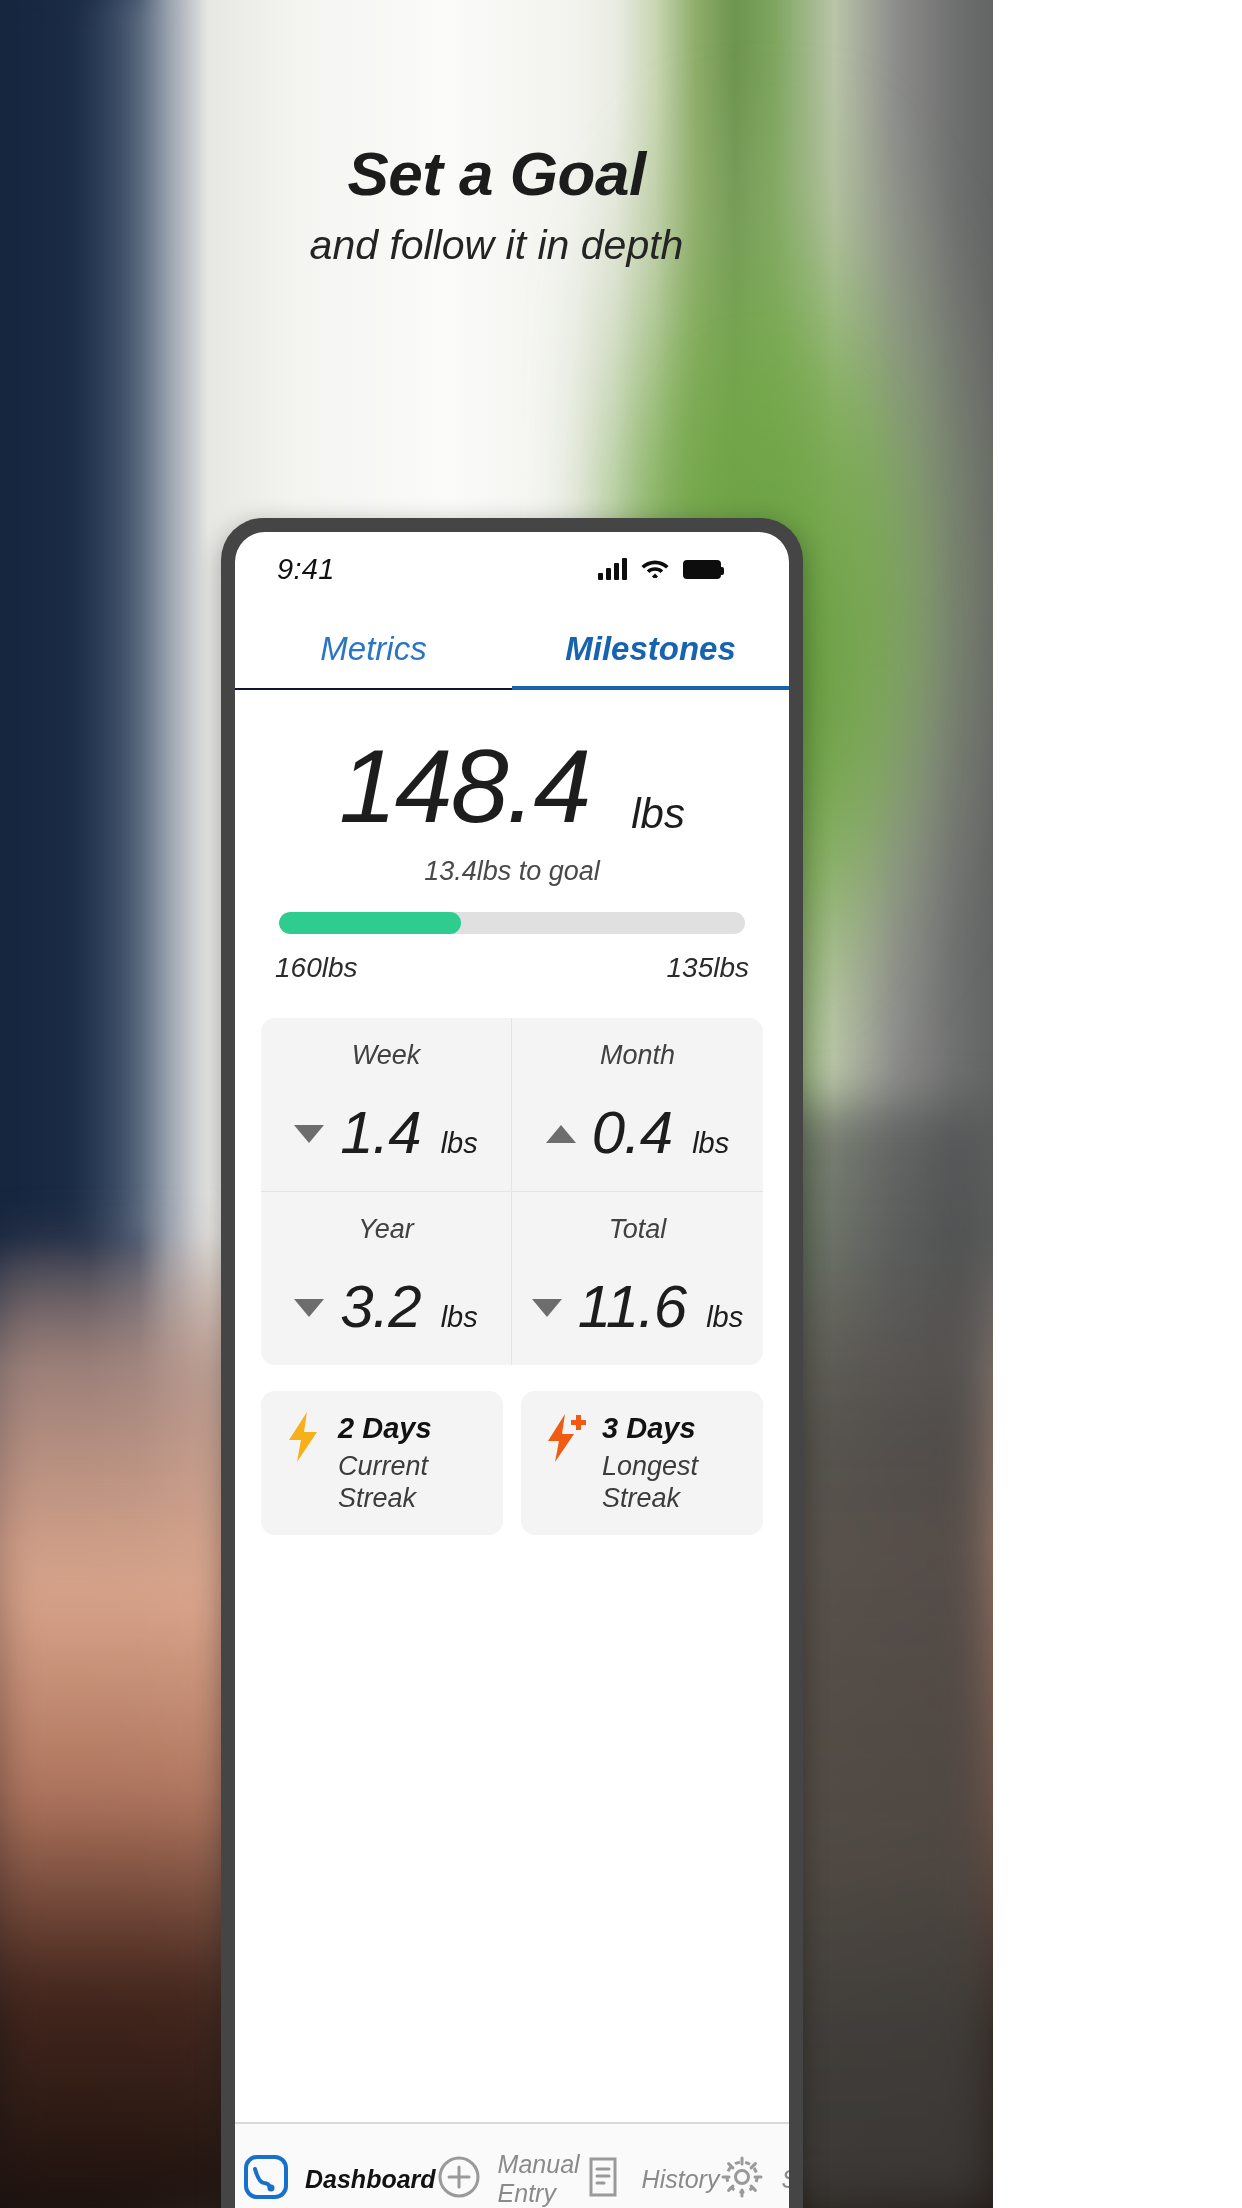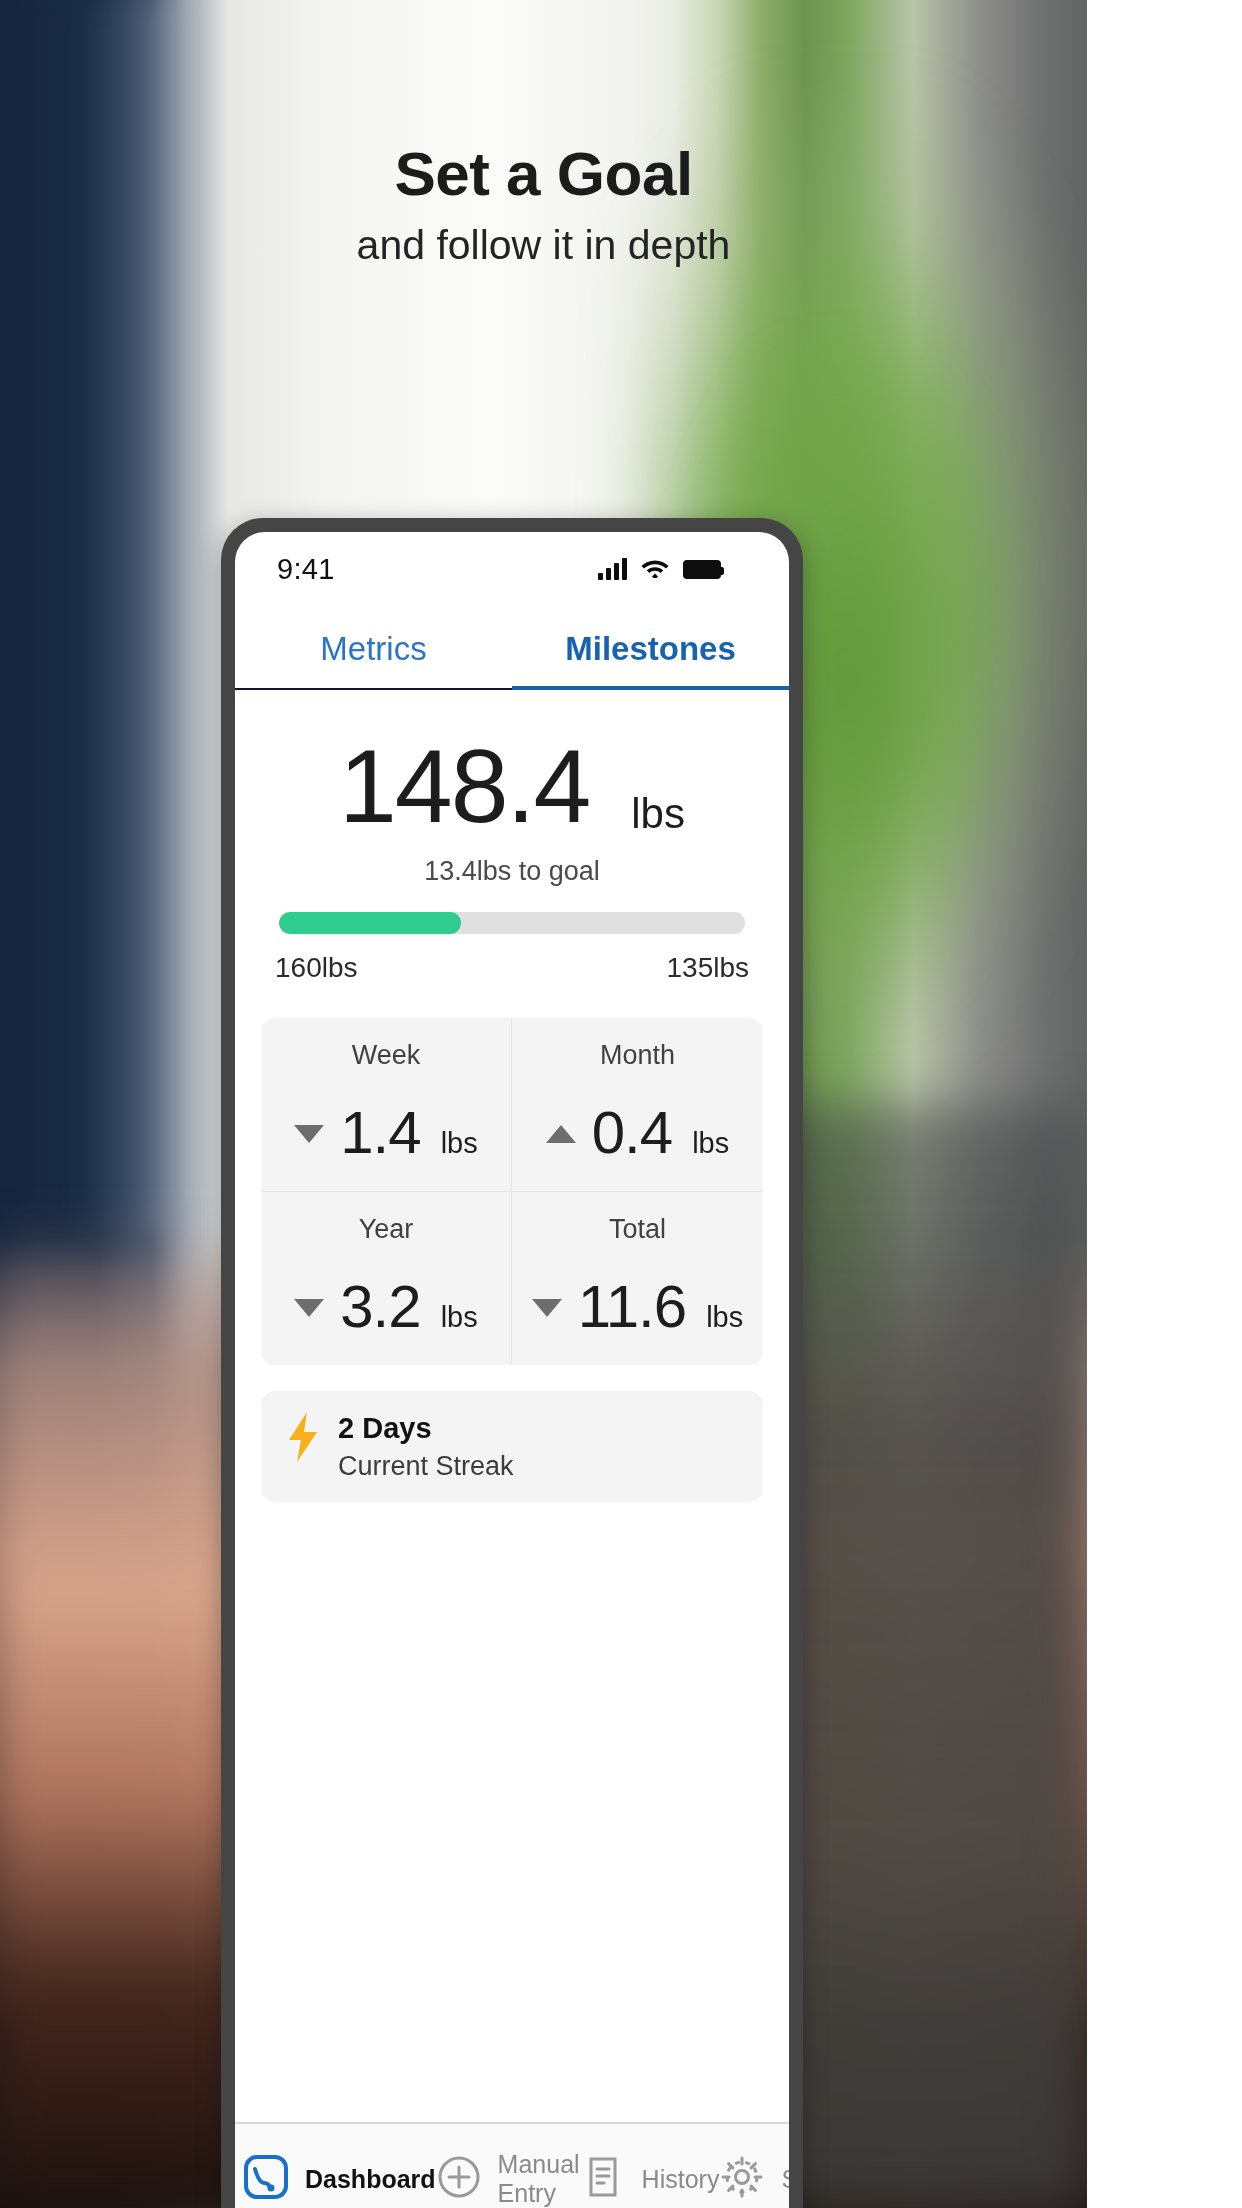--- a/index.html
+++ b/index.html
@@ -5,23 +5,24 @@
   * { box-sizing: border-box; margin: 0; padding: 0; }
   html, body {
     width: 1242px; height: 2208px;
     overflow: hidden;
     font-family: "Liberation Sans", sans-serif;
   }
 
   
   #stage {
     position: relative;
-    width: 1087px; height: 2208px;
+    width: 993px; height: 2208px;
     background: #bef264;
     overflow: hidden;
+    font-style: italic;
   }
   .bg-layer { position: absolute; inset: 0; }
 
   
   .bg-base {
     background:
       linear-gradient(to bottom,
         rgba(255,255,255,0) 0%,
         rgba(255,255,255,0) 52%,
         rgba(190,160,145,0.0) 56%,
@@ -389,20 +390,32 @@
             <span class="bolt">
               <svg width="40" height="52" viewBox="0 0 40 52">
                 <path d="M24 1 L6 29 H18 L14 51 L34 21 H21 Z" fill="#f5b01a"></path>
               </svg>
             </span>
             <span class="streak-text">
               <span class="streak-days">2 Days</span>
               <div class="streak-cap">Current Streak</div>
             </span>
           </div>
+          <div class="streak">
+            <span class="bolt">
+              <svg width="44" height="52" viewBox="0 0 44 52">
+                <path d="M22 3 L5 30 H16 L12 51 L31 23 H19 Z" fill="#f05a12"></path>
+                <path d="M33 4 h5 v5 h5 v5 h-5 v5 h-5 v-5 h-5 v-5 h5 z" fill="#f05a12"></path>
+              </svg>
+            </span>
+            <span class="streak-text">
+              <span class="streak-days">3 Days</span>
+              <div class="streak-cap">Longest Streak</div>
+            </span>
+          </div>
         </div>
 
       </div>
 
       <div class="bottomnav">
         <div class="nav-item active">
           <span>
             <svg width="46" height="46" viewBox="0 0 46 46">
               <rect x="3" y="3" width="40" height="40" rx="11" fill="none" stroke="#1770c9" stroke-width="4"></rect>
               <path d="M12 15 q4 14 9 14 q5 0 6 5" fill="none" stroke="#1770c9" stroke-width="4" stroke-linecap="round"></path>

